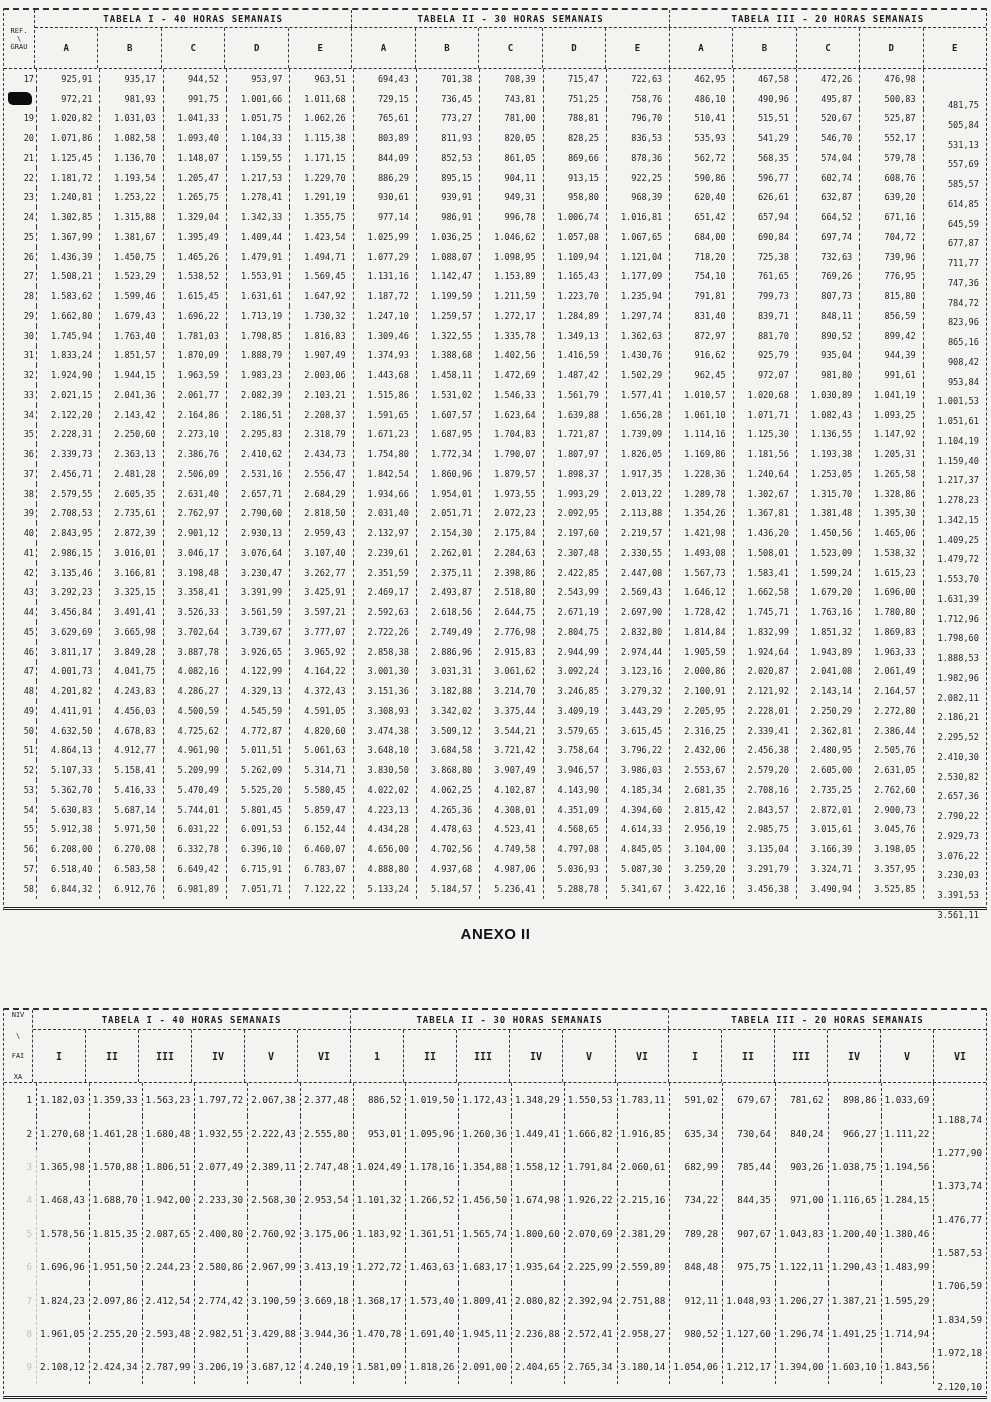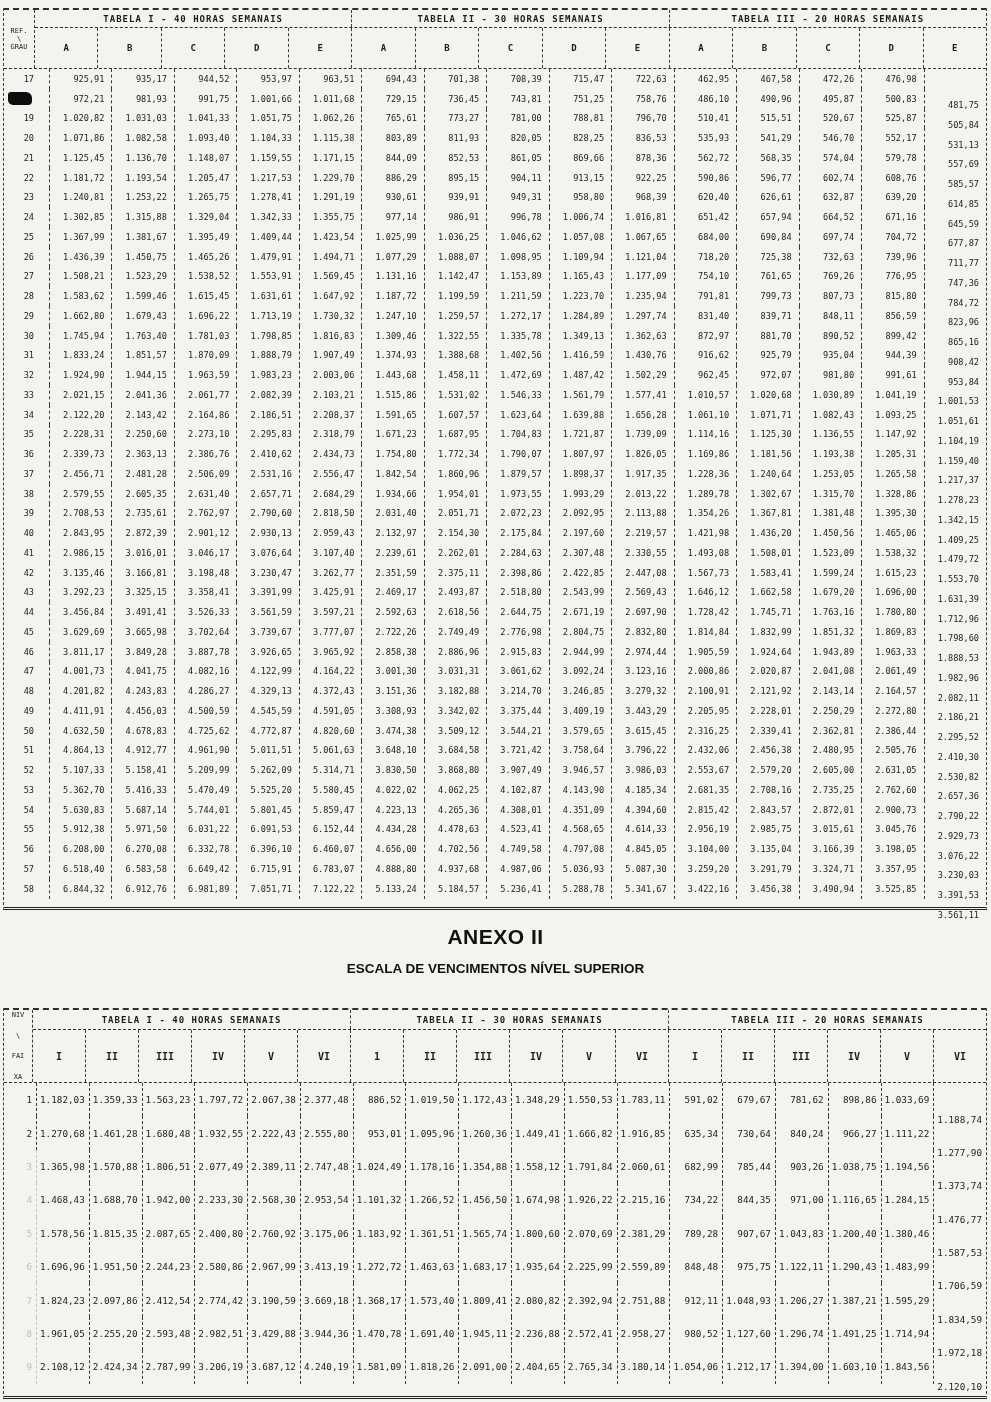--- a/index.html
+++ b/index.html
@@ -12,36 +12,36 @@
   .thead{display:flex;border-bottom:1px dashed #2e2e2e;}
   .corner{display:flex;flex-direction:column;align-items:center;justify-content:center;border-right:1px dashed #3a3a3a;font-size:7px;line-height:8px;letter-spacing:0;padding:1px 0;}
   .head-right{flex:1;display:flex;flex-direction:column;}
   .titles{display:flex;border-bottom:1px dashed #2e2e2e;}
   .title-cell{flex:1;text-align:center;font-size:9px;font-weight:bold;letter-spacing:1px;padding:4px 0 3px 0;border-right:1px dashed #3a3a3a;white-space:nowrap;}
   .title-cell:last-child{border-right:none;}
   .colheads{display:flex;}
   .colhead{flex:1;text-align:center;font-weight:bold;border-right:1px dashed #3a3a3a;display:flex;align-items:center;justify-content:center;}
   .colhead:last-child{border-right:none;}
   .trow{display:flex;align-items:center;}
-  .rlabel{text-align:right;padding-right:15px;border-right:1px dashed #3a3a3a;align-self:stretch;display:flex;align-items:center;justify-content:flex-end;}
+  .rlabel{text-align:right;padding-right:2px;border-right:1px dashed #3a3a3a;align-self:stretch;display:flex;align-items:center;justify-content:flex-end;}
   .cell{flex:1;text-align:right;border-right:1px dashed #3a3a3a;white-space:nowrap;align-self:stretch;display:flex;align-items:center;justify-content:flex-end;}
   .cell:last-child{border-right:none;margin-top:36px;}
   
   #table1{top:8px;height:897px;}
   #table1 .corner{width:30px;}
   #table1 .colheads{height:40px;font-size:9px;}
   #table1 .trow{height:19.75px;font-size:8.6px;}
   #table1 .rlabel{width:30px;font-size:8.6px;}
   #table1 .cell{padding-right:7px;}
   
   .blot{display:inline-block;width:24px;height:13px;background:#0d0d0d;border-radius:3px 6px 4px 5px;margin-right:2px;}
   
   #heading{position:absolute;top:925px;left:0;width:100%;text-align:center;
     font-family:"Liberation Sans", sans-serif;color:#111;}
-  #heading .h1{font-size:21px;font-weight:bold;letter-spacing:.5px;margin-bottom:12px;}
+  #heading .h1{font-size:15px;font-weight:bold;letter-spacing:.5px;margin-bottom:3px;}
   #heading .h2{font-size:13.5px;font-weight:bold;margin-bottom:5px;}
   #heading .h3{font-size:13.5px;font-weight:bold;}
   
   #table2{top:1008px;height:386px;}
   #table2 .corner{width:28px;justify-content:space-between;}
   #table2 .colheads{height:52px;font-size:10px;}
   #table2 .trow{height:33.4px;font-size:9.3px;}
   #table2 .rlabel{width:28px;font-size:9.3px;padding-right:4px;}
   #table2 .cell{padding-right:4px;}
   #table2 .title-cell{padding:5px 0 4px 0;}
@@ -839,21 +839,20 @@
         <div class="cell">3.422,16</div>
         <div class="cell">3.456,38</div>
         <div class="cell">3.490,94</div>
         <div class="cell">3.525,85</div>
         <div class="cell">3.561,11</div>
       </div>
     </div>
 
   <div id="heading">
     <div class="h1">ANEXO II</div>
-    <div class="h3">ESCALA DE VENCIMENTOS NÍVEL SUPERIOR</div>
   </div>
 
   <div id="table2" class="scan-table">
       <div class="thead">
         <div class="corner">
           <span>NIV</span>
           <span>\</span>
           <span>FAI</span>
           <span>XA</span>
         </div>

